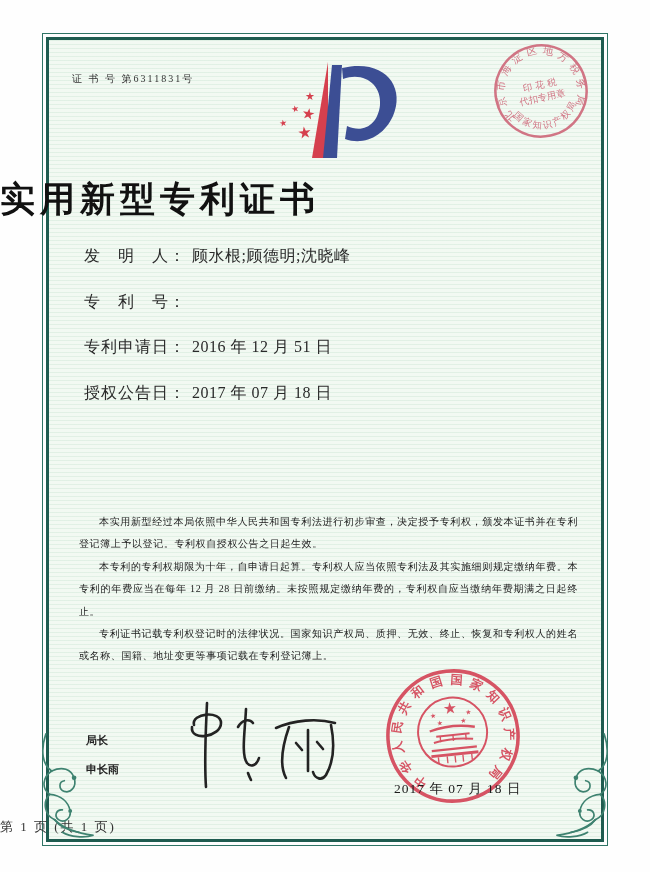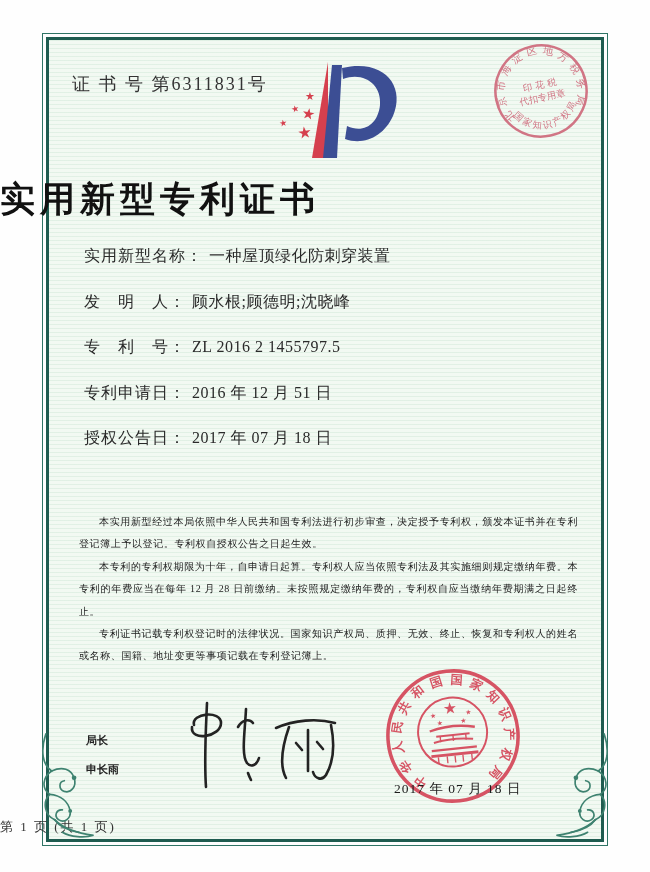--- a/index.html
+++ b/index.html
@@ -7,21 +7,21 @@
         font-family:"Liberation Serif","DejaVu Serif",serif;color:#2a2a2a;}
   
   .frame-outer{position:absolute;left:42px;top:33px;right:42px;bottom:26px;
         border:1.5px solid #2f7465;}
   .frame-inner{position:absolute;left:46px;top:37px;right:46px;bottom:30px;
         border:3px solid #1f5c50;
         background-color:#f2f9f2;
         background-image:repeating-linear-gradient(180deg,
            rgba(110,180,140,0.13) 0px, rgba(110,180,140,0.13) 1px,
            rgba(255,255,255,0) 1px, rgba(255,255,255,0) 4px);}
-  .cert-number{position:absolute;left:72px;top:72px;font-size:18px;letter-spacing:2px;color:#333;}
+  .cert-number{position:absolute;left:72px;top:72px;font-size:10px;letter-spacing:2px;color:#333;}
   .logo{position:absolute;left:272px;top:56px;width:150px;height:110px;}
   .tax-seal{position:absolute;left:492px;top:42px;width:98px;height:98px;
         transform:rotate(-12deg);opacity:.85;}
   .title{position:absolute;left:0;top:176px;width:100%;margin:0;
         font-size:35px;font-weight:700;letter-spacing:5px;color:#111;}
   .fields{position:absolute;left:84px;top:247px;width:480px;}
   .field-row{display:flex;margin-bottom:28.5px;font-size:16px;line-height:17px;white-space:nowrap;}
   .f-label{letter-spacing:1px;}
   .f-value{margin-left:6px;letter-spacing:0.5px;}
   .body-text{position:absolute;left:79px;top:511px;width:499px;
@@ -76,30 +76,25 @@
       <textPath href="#taxBot">国家知识产权局</textPath>
     </text>
     <text x="50" y="47" font-size="9.5" fill="#cc5f72" text-anchor="middle">印 花 税</text>
     <text x="50" y="60" font-size="9.5" fill="#cc5f72" text-anchor="middle">代扣专用章</text>
   </svg>
 
   <h1 class="title">实用新型专利证书</h1>
 
   <div class="fields">
     <div class="field-row">
-      <span class="f-label">实用新型名称：</span>
-      <span class="f-value">一种屋顶绿化防刺穿装置</span>
-    </div>
-    <div class="field-row">
       <span class="f-label">发　明　人：</span>
       <span class="f-value">顾水根;顾德明;沈晓峰</span>
     </div>
     <div class="field-row">
       <span class="f-label">专　利　号：</span>
-      <span class="f-value">ZL 2016 2 1455797.5</span>
     </div>
     <div class="field-row">
       <span class="f-label">专利申请日：</span>
       <span class="f-value">2016 年 12 月 51 日</span>
     </div>
     <div class="field-row">
       <span class="f-label">授权公告日：</span>
       <span class="f-value">2017 年 07 月 18 日</span>
     </div>
   </div>

